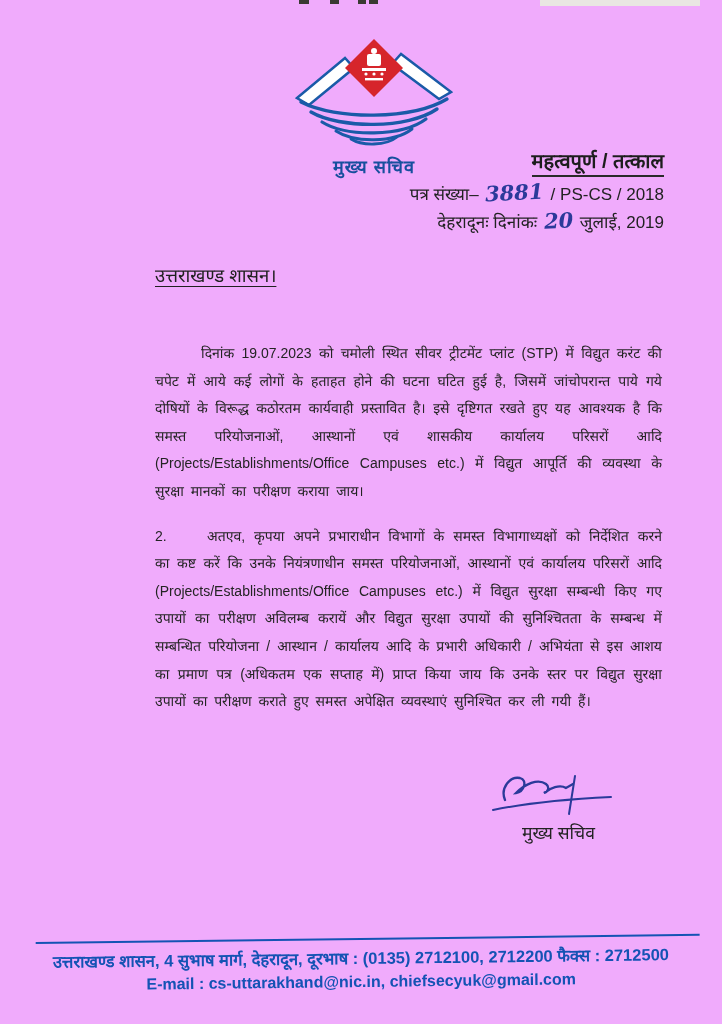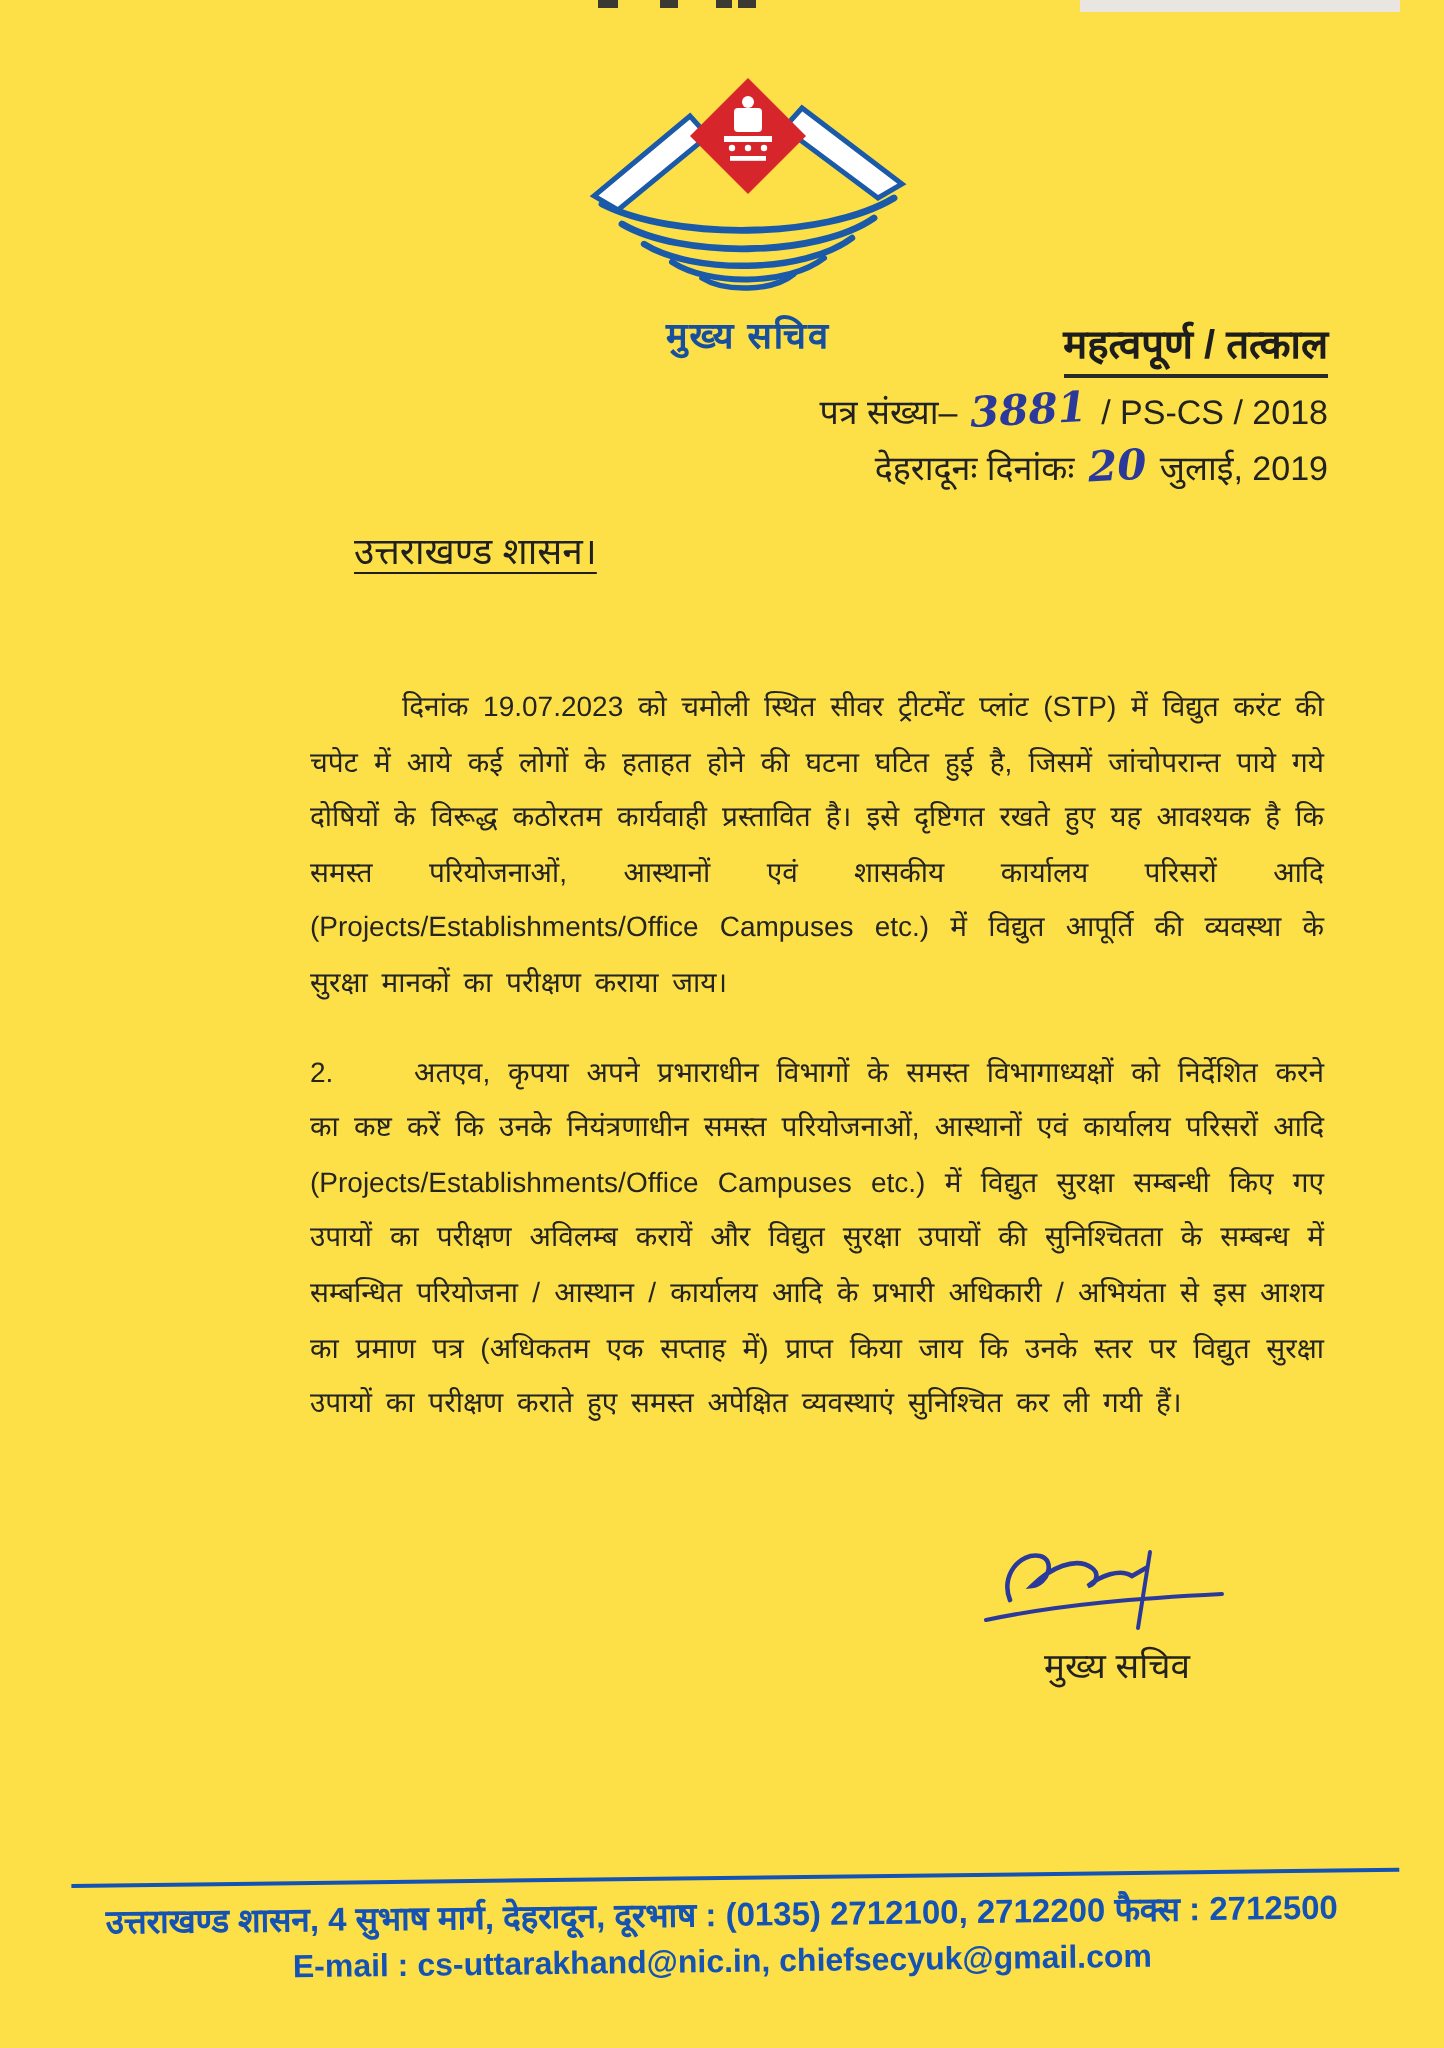--- a/index.html
+++ b/index.html
@@ -4,21 +4,21 @@
 <style>
   * { margin: 0; padding: 0; box-sizing: border-box; }
   html, body { background: #e8e8e8; }
   body { font-family: "Liberation Sans", "DejaVu Sans", sans-serif; }
 
   .page {
     position: relative;
     width: 722px;
     height: 1024px;
     margin: 0 auto;
-    background: #fde047;
+    background: #f0abfc;
     overflow: hidden;
     color: #262626;
   }
 
   
   .artifact { position: absolute; background: #3a3a32; }
   .artifact.a1 { left: 299px; top: 0; width: 10px; height: 4px; }
   .artifact.a2 { left: 330px; top: 0; width: 9px; height: 4px; }
   .artifact.a3 { left: 358px; top: 0; width: 8px; height: 4px; }
   .artifact.a4 { left: 369px; top: 0; width: 9px; height: 4px; }
@@ -35,21 +35,21 @@
     margin-top: 2px;
     color: #174f9e;
     font-weight: bold;
     font-size: 18px;
     letter-spacing: 1px;
   }
 
   
   .header-right {
     position: absolute;
-    right: 58px; top: 160px;
+    right: 58px; top: 148px;
     text-align: right;
     line-height: 26px;
   }
   .priority {
     display: inline-block;
     font-size: 20px;
     font-weight: bold;
     color: #1d1d1d;
     border-bottom: 2px solid #2a2a2a;
     padding-bottom: 1px;
@@ -72,21 +72,20 @@
     position: absolute;
     left: 155px; top: 260px;
     font-size: 18.5px;
     line-height: 31px;
     color: #202020;
   }
   .addressee .underlined {
     text-decoration: underline;
     text-underline-offset: 4px;
     text-decoration-thickness: 1px;
-    margin-left: 22px;
   }
 
   
   .body-text {
     position: absolute;
     left: 155px; top: 340px;
     width: 507px;
     font-size: 14px;
     line-height: 27.6px;
     text-align: justify;

